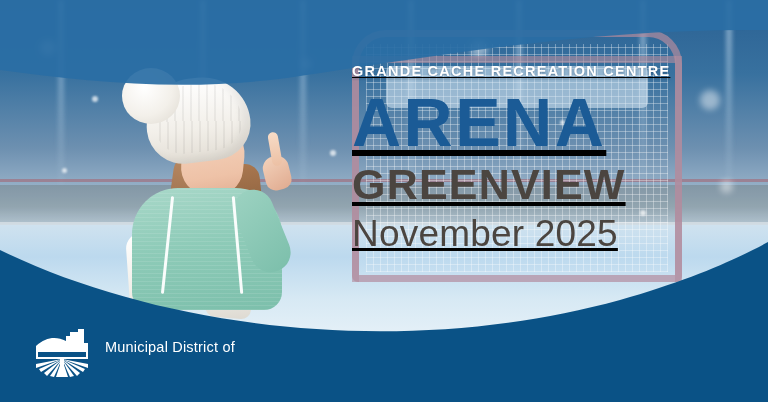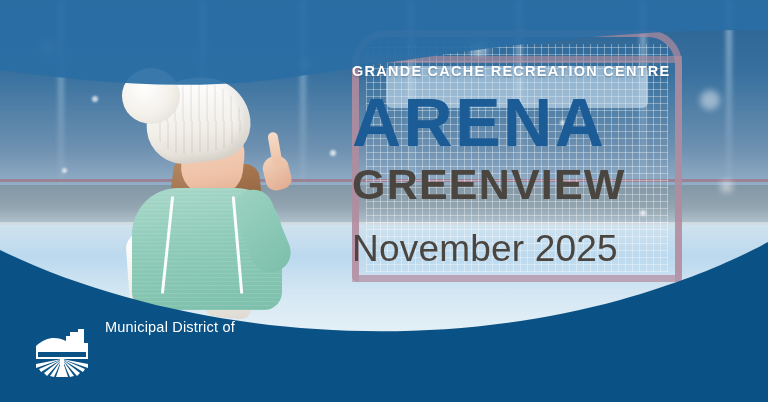--- a/index.html
+++ b/index.html
@@ -167,45 +167,45 @@
   .lc1{left:62px;top:136px;height:98px;transform:rotate(6deg)}
   .lc2{left:132px;top:136px;height:98px;transform:rotate(-5deg)}
 
   
   .wave-top{position:absolute;left:0;top:0;width:768px;height:120px;}
   
   .wave-bottom{position:absolute;left:0;bottom:0;width:768px;height:160px;}
 
   
   .copy{
-    position:absolute;left:352px;top:64px;width:400px;
+    position:absolute;left:352px;top:64px;width:400px;text-decoration:underline;
   }
   .kicker{
     font-size:14.5px;font-weight:700;letter-spacing:1.25px;
     color:#ffffff;line-height:1;white-space:nowrap;
     text-shadow:0 1px 2px rgba(30,60,90,.45);
   }
   .arena{
     font-size:68px;font-weight:700;letter-spacing:2.5px;
     color:#1b5b96;line-height:.95;margin-top:11px;
     white-space:nowrap;
   }
   .schedule{
     font-size:43px;font-weight:700;letter-spacing:1.2px;
     color:#4b4540;line-height:1;margin-top:9px;white-space:nowrap;
   }
   .month{
     font-size:37px;font-weight:400;letter-spacing:.2px;
-    color:#4b4540;line-height:1;margin-top:24px;white-space:nowrap;
+    color:#4b4540;line-height:1;margin-top:9px;white-space:nowrap;
   }
 
   
   .logo{
     position:absolute;left:32px;bottom:24px;
-    display:flex;gap:13px;
+    display:flex;align-items:center;gap:13px;
   }
   .logo-mark{width:60px;height:58px;flex:0 0 auto;}
   .logo-text{color:#fff;line-height:1;}
   .logo-line1{
     font-size:14.5px;font-weight:400;letter-spacing:.2px;margin-bottom:3px;
   }
   .logo-line2{
     font-size:22px;font-weight:700;letter-spacing:.4px;
   }
 </style>

